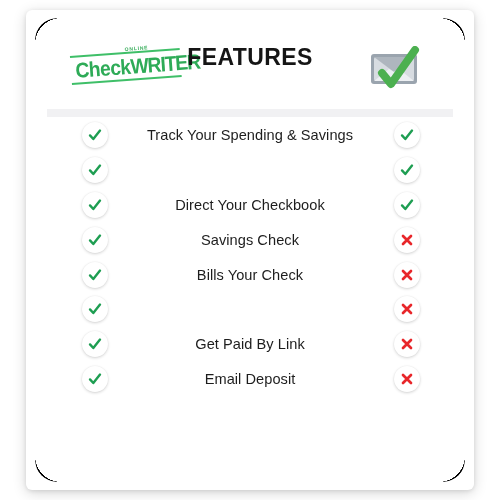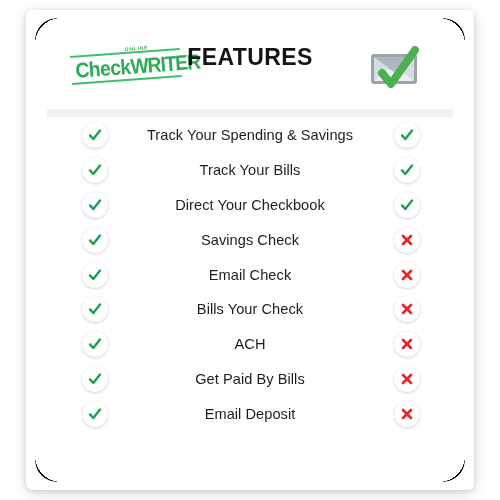--- a/index.html
+++ b/index.html
@@ -229,21 +229,20 @@
             <path d="M3 8.4 L6.3 12 L13 3.6" stroke="#1e9e52" stroke-width="2.4" fill="none" stroke-linecap="round" stroke-linejoin="round"></path>
           </svg>
         </div>
       </div>
       <div class="row">
         <div class="badge mark-left">
           <svg width="16" height="16" viewBox="0 0 16 16">
             <path d="M3 8.4 L6.3 12 L13 3.6" stroke="#1e9e52" stroke-width="2.4" fill="none" stroke-linecap="round" stroke-linejoin="round"></path>
           </svg>
         </div>
-        <div class="label">Track Your Bills</div>
         <div class="badge mark-right">
           <svg width="16" height="16" viewBox="0 0 16 16">
             <path d="M3 8.4 L6.3 12 L13 3.6" stroke="#1e9e52" stroke-width="2.4" fill="none" stroke-linecap="round" stroke-linejoin="round"></path>
           </svg>
         </div>
       </div>
       <div class="row">
         <div class="badge mark-left">
           <svg width="16" height="16" viewBox="0 0 16 16">
             <path d="M3 8.4 L6.3 12 L13 3.6" stroke="#1e9e52" stroke-width="2.4" fill="none" stroke-linecap="round" stroke-linejoin="round"></path>
@@ -268,60 +267,46 @@
             <path d="M4 4 L12 12 M12 4 L4 12" stroke="#e8262a" stroke-width="2.7" fill="none" stroke-linecap="round"></path>
           </svg>
         </div>
       </div>
       <div class="row">
         <div class="badge mark-left">
           <svg width="16" height="16" viewBox="0 0 16 16">
             <path d="M3 8.4 L6.3 12 L13 3.6" stroke="#1e9e52" stroke-width="2.4" fill="none" stroke-linecap="round" stroke-linejoin="round"></path>
           </svg>
         </div>
-        <div class="label">Email Check</div>
-        <div class="badge mark-right">
-          <svg width="16" height="16" viewBox="0 0 16 16">
-            <path d="M4 4 L12 12 M12 4 L4 12" stroke="#e8262a" stroke-width="2.7" fill="none" stroke-linecap="round"></path>
-          </svg>
-        </div>
-      </div>
-      <div class="row">
-        <div class="badge mark-left">
-          <svg width="16" height="16" viewBox="0 0 16 16">
-            <path d="M3 8.4 L6.3 12 L13 3.6" stroke="#1e9e52" stroke-width="2.4" fill="none" stroke-linecap="round" stroke-linejoin="round"></path>
-          </svg>
-        </div>
         <div class="label">Bills Your Check</div>
         <div class="badge mark-right">
           <svg width="16" height="16" viewBox="0 0 16 16">
             <path d="M4 4 L12 12 M12 4 L4 12" stroke="#e8262a" stroke-width="2.7" fill="none" stroke-linecap="round"></path>
           </svg>
         </div>
       </div>
       <div class="row">
         <div class="badge mark-left">
           <svg width="16" height="16" viewBox="0 0 16 16">
             <path d="M3 8.4 L6.3 12 L13 3.6" stroke="#1e9e52" stroke-width="2.4" fill="none" stroke-linecap="round" stroke-linejoin="round"></path>
           </svg>
         </div>
-        <div class="label">ACH</div>
-        <div class="badge mark-right">
-          <svg width="16" height="16" viewBox="0 0 16 16">
-            <path d="M4 4 L12 12 M12 4 L4 12" stroke="#e8262a" stroke-width="2.7" fill="none" stroke-linecap="round"></path>
-          </svg>
-        </div>
-      </div>
-      <div class="row">
-        <div class="badge mark-left">
-          <svg width="16" height="16" viewBox="0 0 16 16">
-            <path d="M3 8.4 L6.3 12 L13 3.6" stroke="#1e9e52" stroke-width="2.4" fill="none" stroke-linecap="round" stroke-linejoin="round"></path>
-          </svg>
-        </div>
-        <div class="label">Get Paid By Bills</div>
+        <div class="badge mark-right">
+          <svg width="16" height="16" viewBox="0 0 16 16">
+            <path d="M4 4 L12 12 M12 4 L4 12" stroke="#e8262a" stroke-width="2.7" fill="none" stroke-linecap="round"></path>
+          </svg>
+        </div>
+      </div>
+      <div class="row">
+        <div class="badge mark-left">
+          <svg width="16" height="16" viewBox="0 0 16 16">
+            <path d="M3 8.4 L6.3 12 L13 3.6" stroke="#1e9e52" stroke-width="2.4" fill="none" stroke-linecap="round" stroke-linejoin="round"></path>
+          </svg>
+        </div>
+        <div class="label">Get Paid By Link</div>
         <div class="badge mark-right">
           <svg width="16" height="16" viewBox="0 0 16 16">
             <path d="M4 4 L12 12 M12 4 L4 12" stroke="#e8262a" stroke-width="2.7" fill="none" stroke-linecap="round"></path>
           </svg>
         </div>
       </div>
       <div class="row">
         <div class="badge mark-left">
           <svg width="16" height="16" viewBox="0 0 16 16">
             <path d="M3 8.4 L6.3 12 L13 3.6" stroke="#1e9e52" stroke-width="2.4" fill="none" stroke-linecap="round" stroke-linejoin="round"></path>

